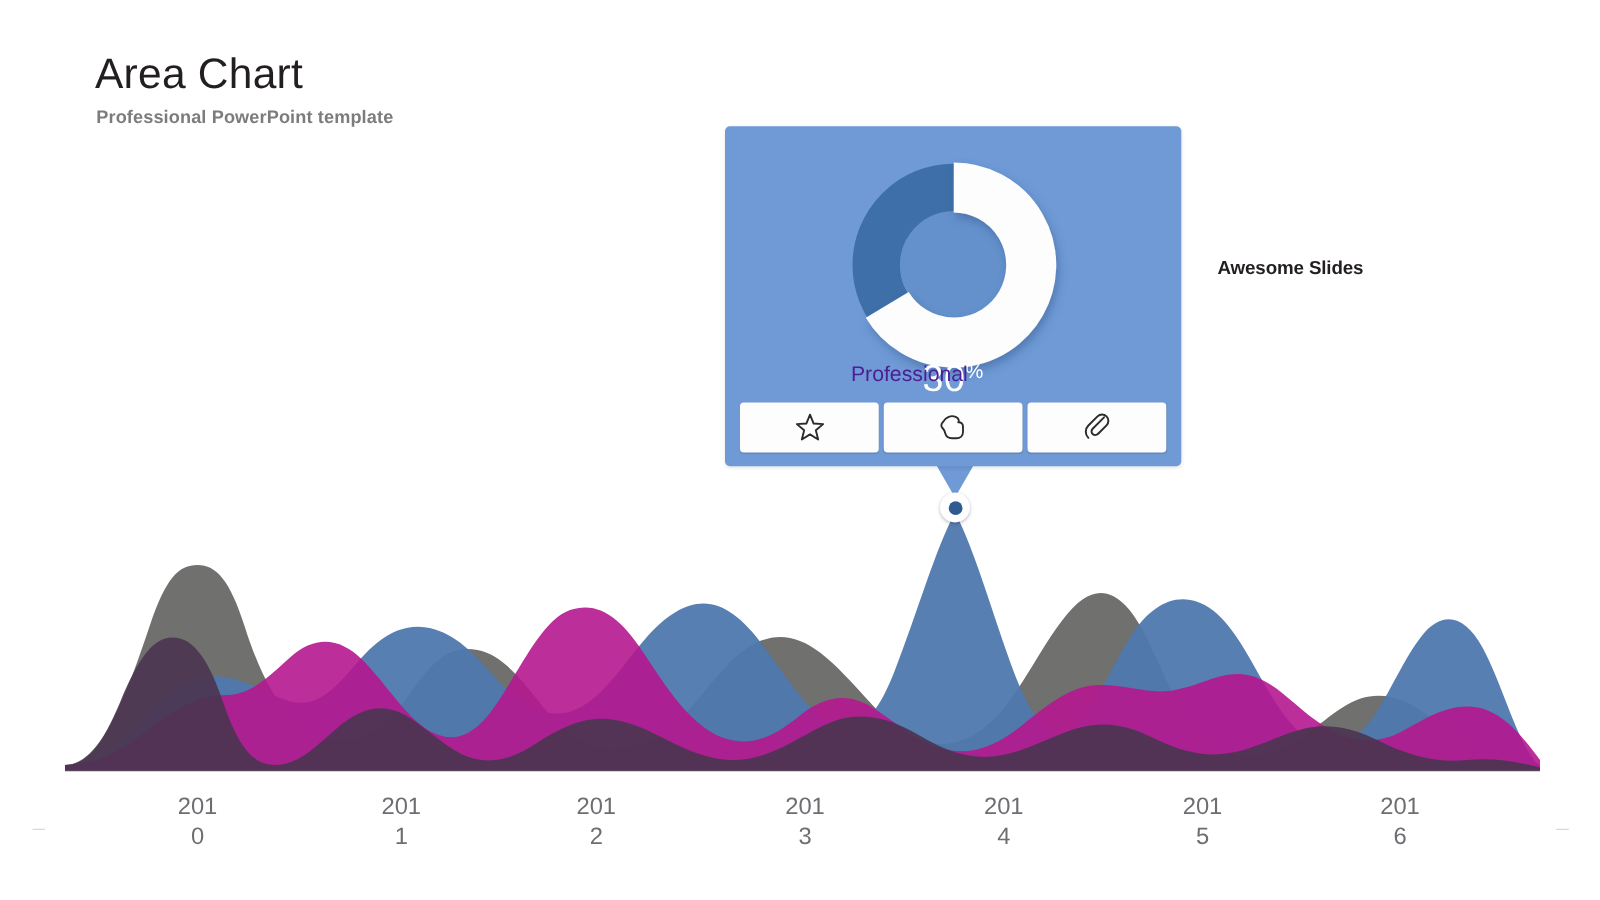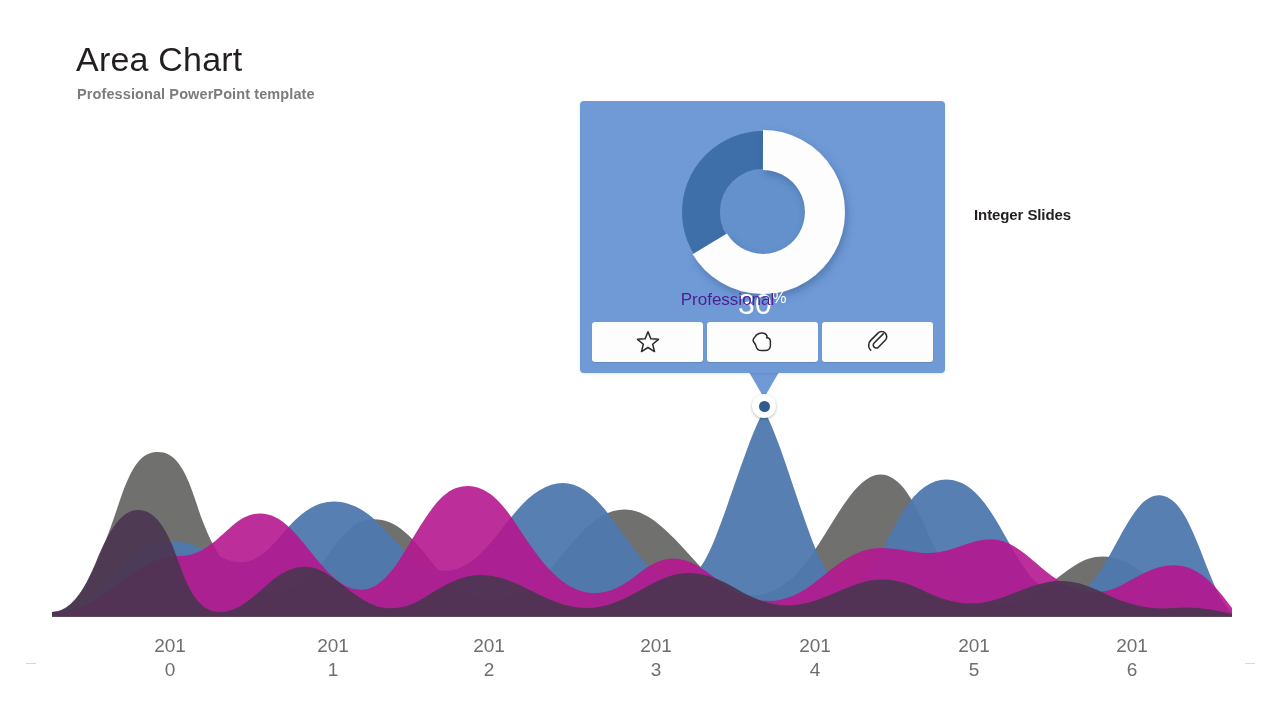--- a/index.html
+++ b/index.html
@@ -18,21 +18,21 @@
   .subtitle{
     position:absolute;left:77px;top:86px;
     font-size:14.5px;color:#7c7c7c;letter-spacing:.1px;font-weight:bold;
   }
 
   
   .chart-wrap{position:absolute;left:0;top:0;width:1280px;height:720px;}
   svg.areas{position:absolute;left:0;top:0;}
 
   
-  .xlabels{position:absolute;left:12px;top:634px;width:1072px;height:60px;}
+  .xlabels{position:absolute;left:0;top:634px;width:1072px;height:60px;}
   .xlabel{
     position:absolute;width:90px;text-align:center;
     font-size:19px;color:#6d6e71;line-height:24px;
   }
   .xlabel .d2{display:block;}
   .edge-dash{
     position:absolute;top:663px;width:10px;height:1px;background:#d8d8d8;
   }
 
   
@@ -273,16 +273,16 @@
         <svg width="28" height="28" viewBox="0 0 24 24">
           <path d="M18.4 7.4 L10.2 15.6 C9.1 16.7 9.1 18.4 10.2 19.4 C11.3 20.5 13 20.5 14 19.4
                    L20.2 13.2 C22 11.4 22 8.5 20.2 6.7 C18.4 4.9 15.5 4.9 13.7 6.7
                    L7.1 13.3 C4.6 15.8 4.6 19.8 7.1 22.2" fill="none" stroke="#2b2b2b" stroke-width="1.4" stroke-linecap="round" transform="translate(-1,-2) scale(0.95)"></path>
         </svg>
       </div>
     </div>
   </div>
 
   <div class="side">
-    <h3>Integer Slides</h3>
+    <h3>Awesome Slides</h3>
   </div>
 
 </div>
 
 </body></html>

